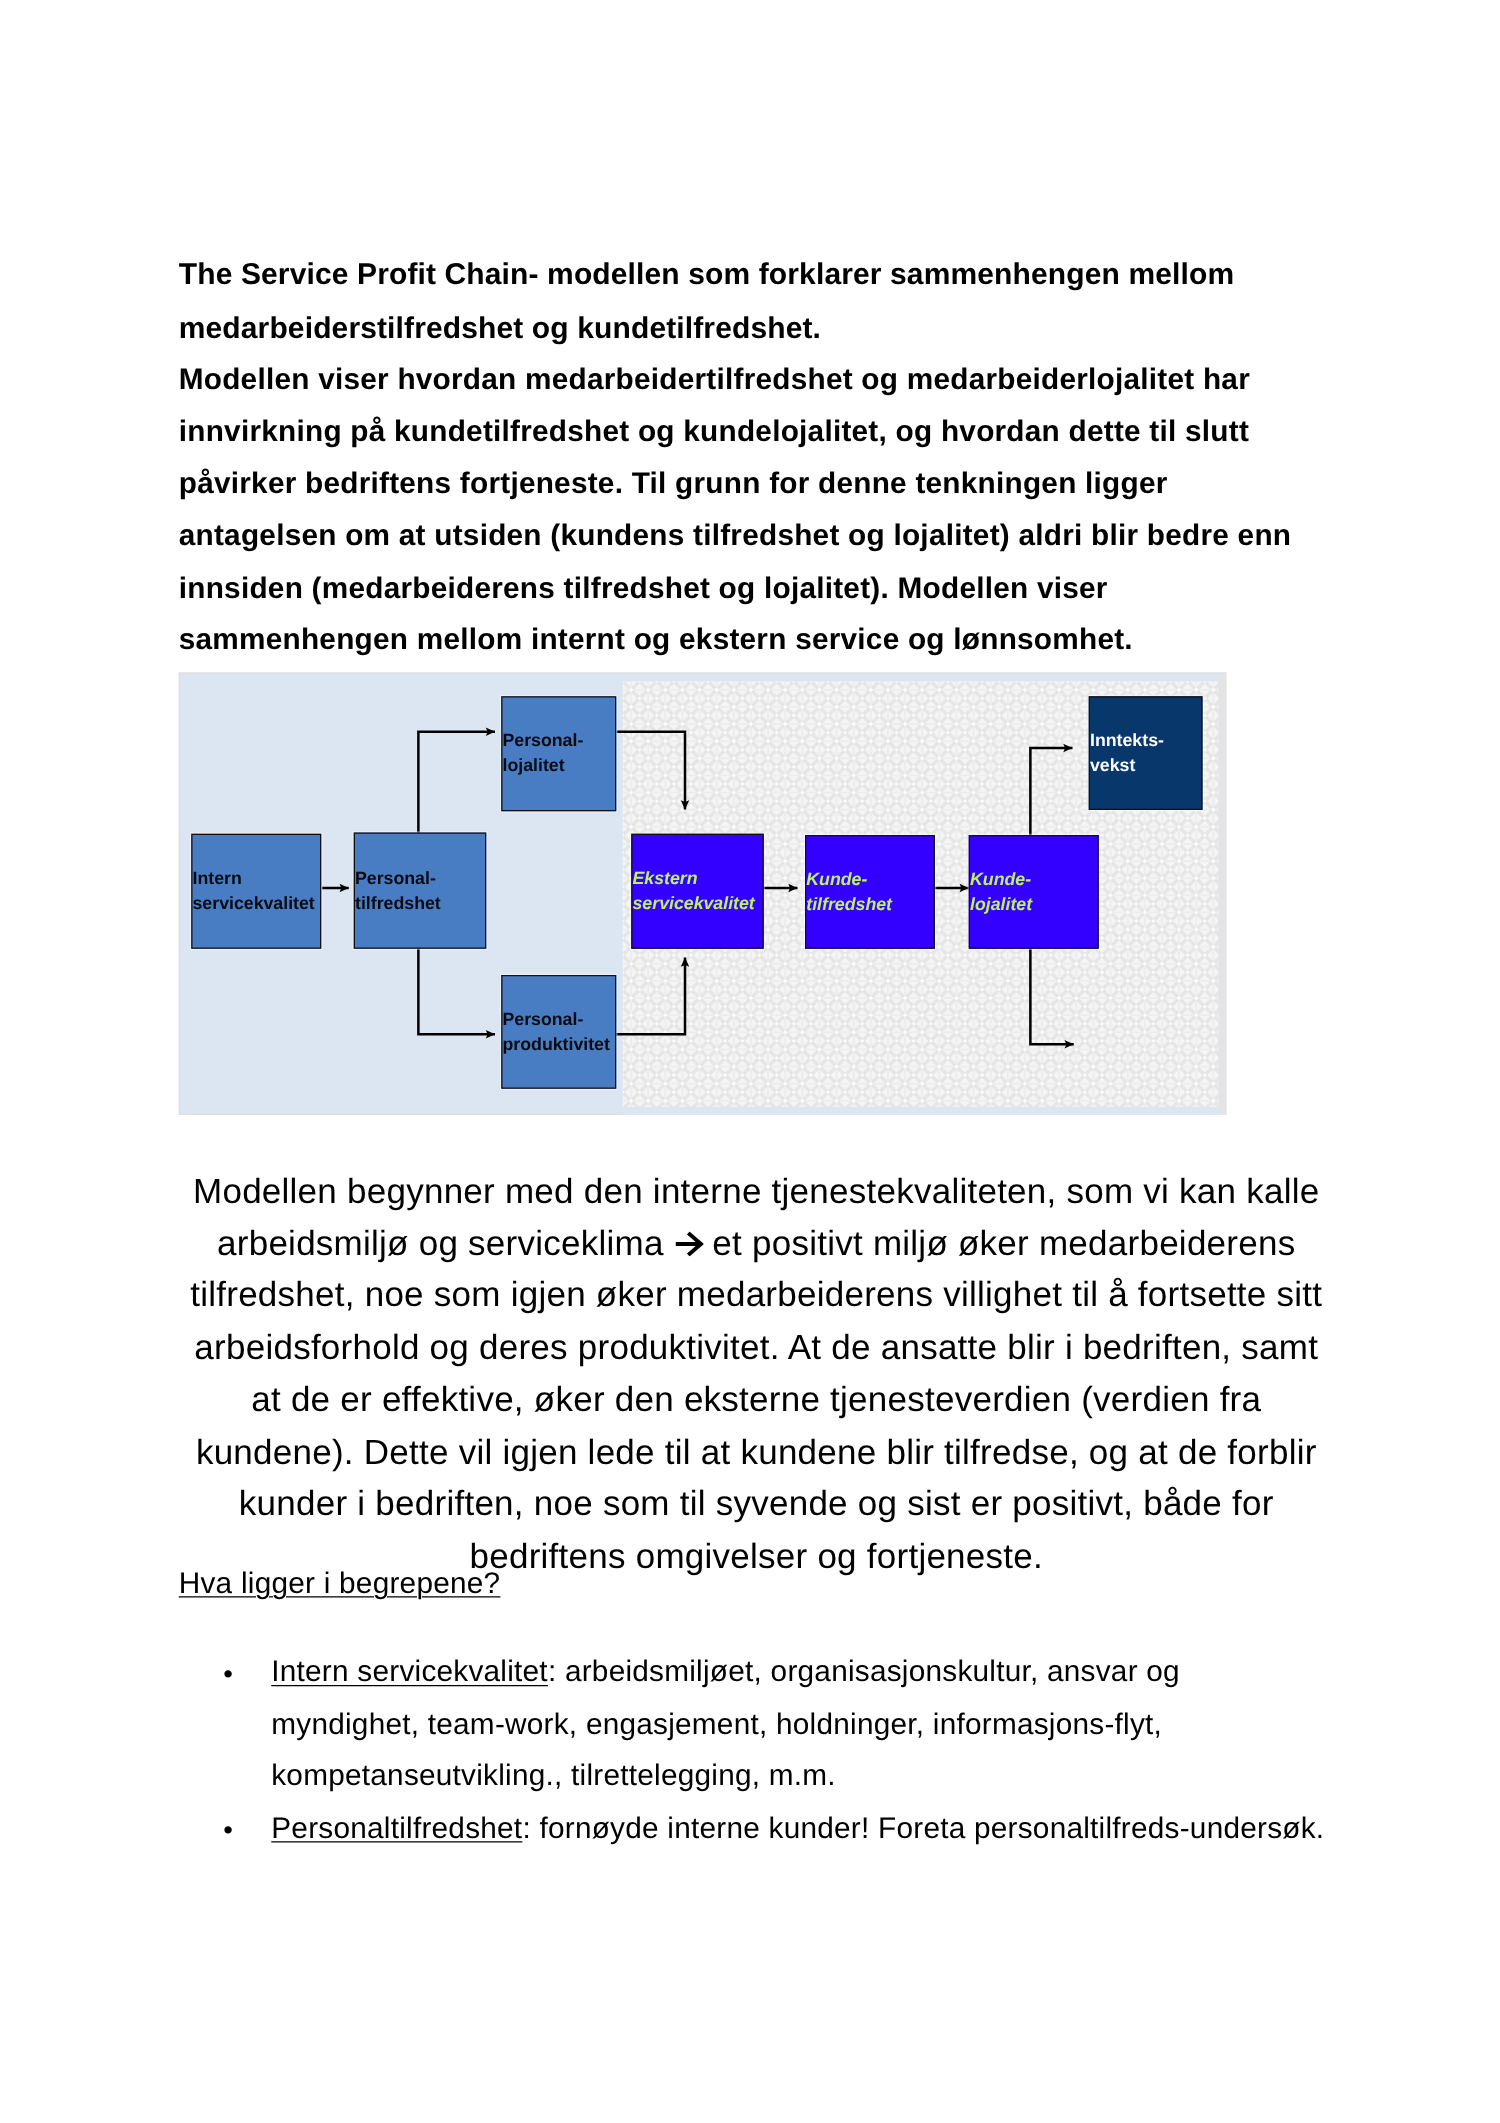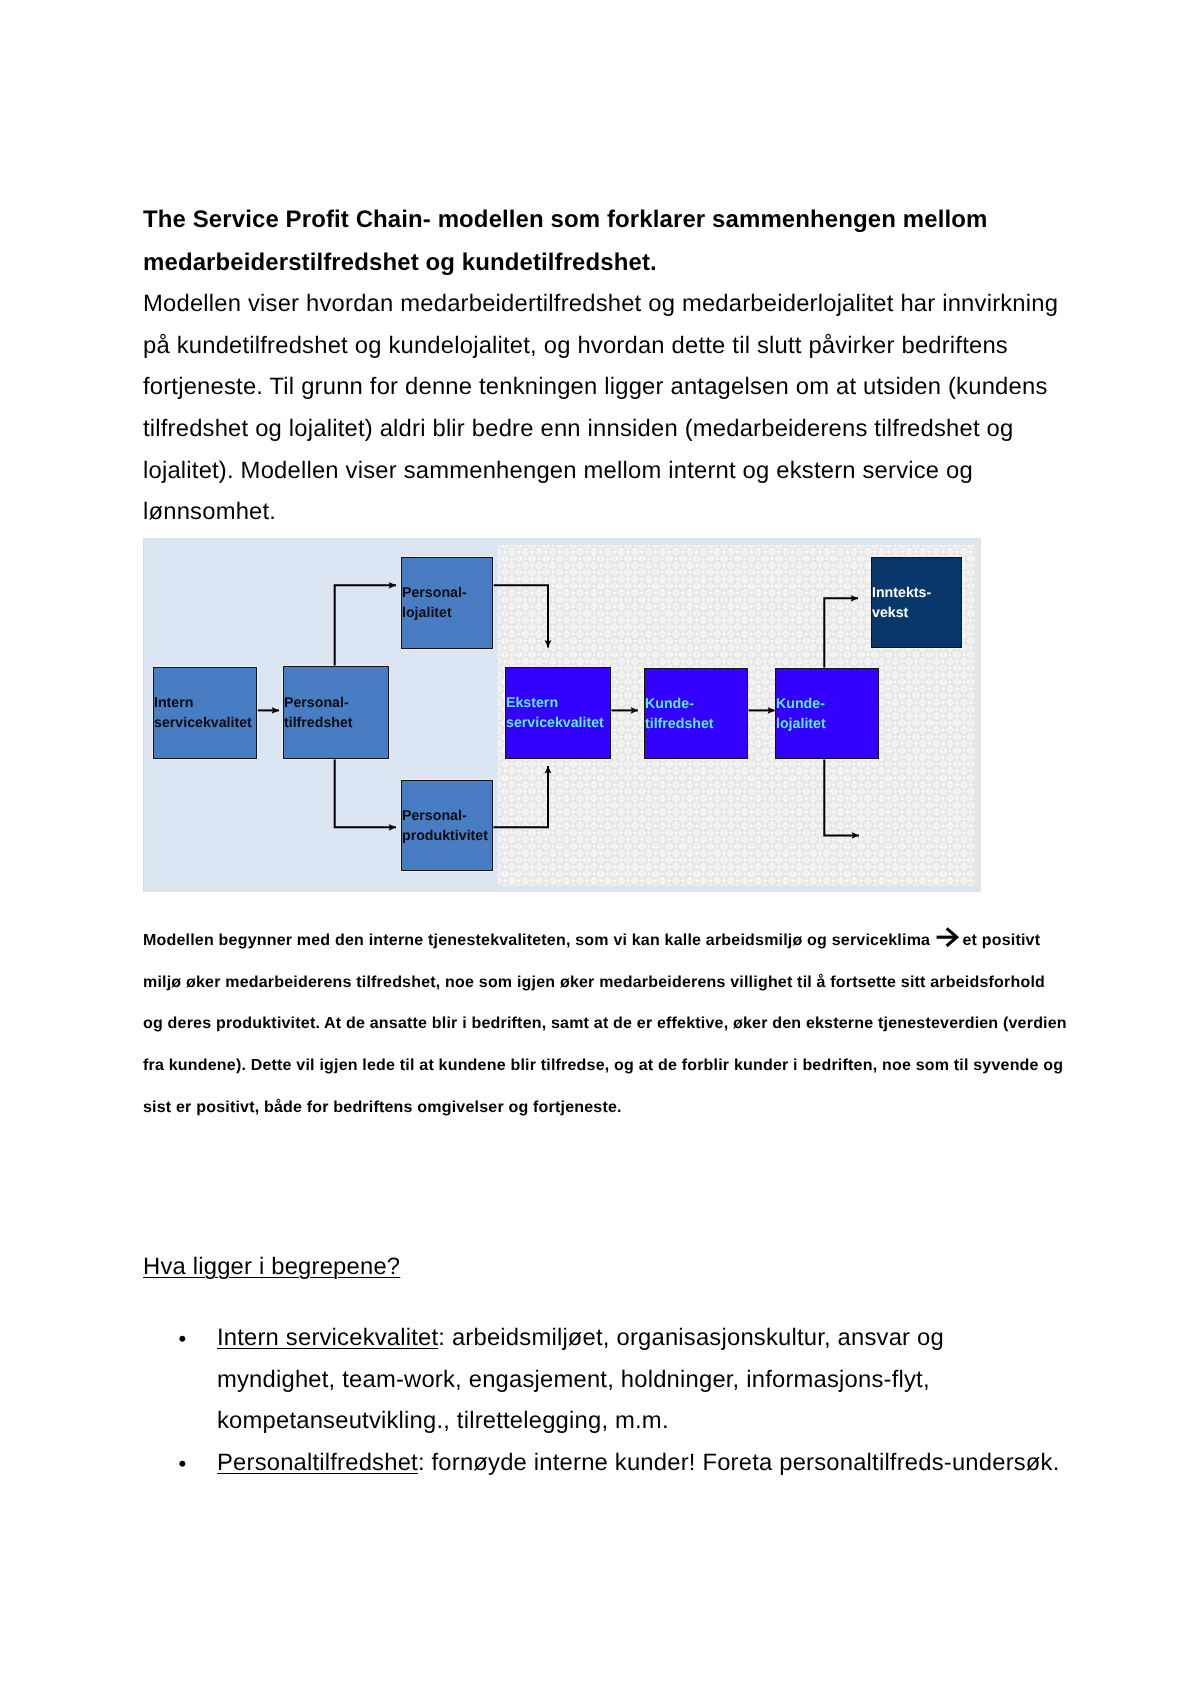--- a/index.html
+++ b/index.html
@@ -11,24 +11,24 @@
   .page{position:relative;width:1200px;height:1698px;overflow:hidden;background:#fff;
         will-change:transform;}
 
   .doc-title{position:absolute;left:0;top:145px;width:1200px;text-align:center;
              font-size:39px;font-weight:400;line-height:41px;letter-spacing:-1.3px;color:#000;}
 
   .lead{position:absolute;left:143px;top:174px;width:880px;
         font-size:24px;font-weight:700;line-height:43px;letter-spacing:0.1px;}
 
   .intro{position:absolute;left:143px;top:259px;width:924px;
-         font-size:23.8px;font-weight:400;line-height:41.7px;letter-spacing:0.2px;}
+         font-size:23.8px;font-weight:700;line-height:41.7px;letter-spacing:0.2px;}
 
   .after1{position:absolute;left:143px;top:904px;width:924px;
-          font-size:16px;font-weight:700;line-height:41.7px;letter-spacing:0.2px;}
+          font-size:28px;font-weight:400;line-height:41.7px;letter-spacing:0.2px;text-align:center;}
 
   .sec-head{position:absolute;left:143px;top:1222px;
             font-size:23.8px;font-weight:400;line-height:41.7px;letter-spacing:0.2px;}
   .sec-head span.u{text-decoration:underline;text-underline-offset:2.5px;text-decoration-thickness:1.3px;}
 
   .bullets{position:absolute;left:217px;top:1317px;width:845px;
            font-size:23.8px;line-height:41.7px;letter-spacing:0.2px;}
   .bullet{position:relative;}
   .bullet .dot{position:absolute;left:-38.5px;top:1px;font-size:22px;}
   .bullet .term{text-decoration:underline;text-underline-offset:2.5px;text-decoration-thickness:1.3px;}
@@ -42,21 +42,21 @@
   .fig-inner{position:relative;width:100%;height:100%;}
   .tex{position:absolute;left:354px;top:6px;width:477px;height:341px;}
   .bluepad{position:absolute;left:354px;top:347px;width:477px;height:6px;background:#dce6f2;}
   .graypad{position:absolute;left:831px;top:0px;width:6px;height:353px;background:#e4e4e4;}
   .node{position:absolute;box-sizing:border-box;border:1.7px solid #111116;
         box-shadow:0 0 0 1px rgba(255,255,255,0.42);
         display:flex;flex-direction:column;align-items:flex-start;justify-content:center;
         font-family:"Liberation Sans",sans-serif;
         font-weight:700;font-size:14.2px;line-height:20px;text-align:center;letter-spacing:0px;}
   .node.lt{background:#487dc4;color:#0a0a10;}
-  .node.bl{background:#3300ff;color:#5eead4;}
+  .node.bl{background:#3300ff;color:#bef264;font-style:italic;}
   .node.dk{background:#07376b;color:#ffffff;}
   svg.conn{position:absolute;left:0;top:0;width:838px;height:353px;overflow:visible;}
 </style>
 </head>
 <body>
 
 <div class="page">
 
 
   <p class="lead">The Service Profit Chain- modellen som forklarer sammenhengen mellom medarbeiderstilfredshet og kundetilfredshet.</p>

